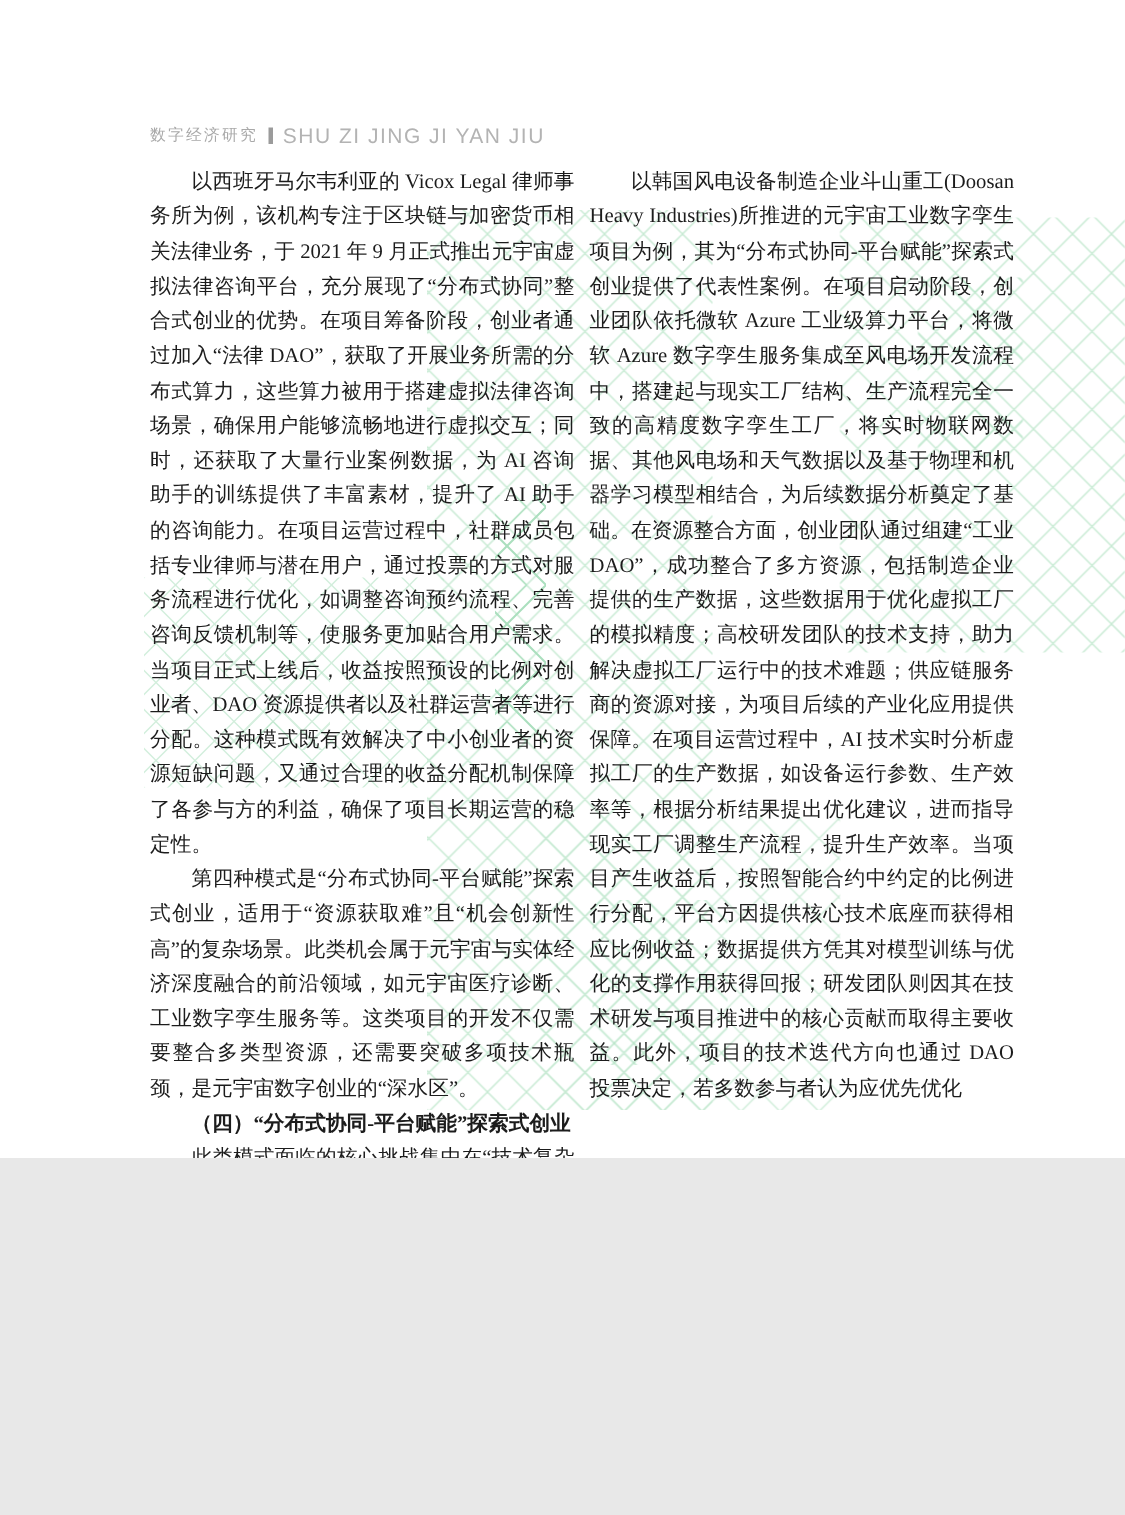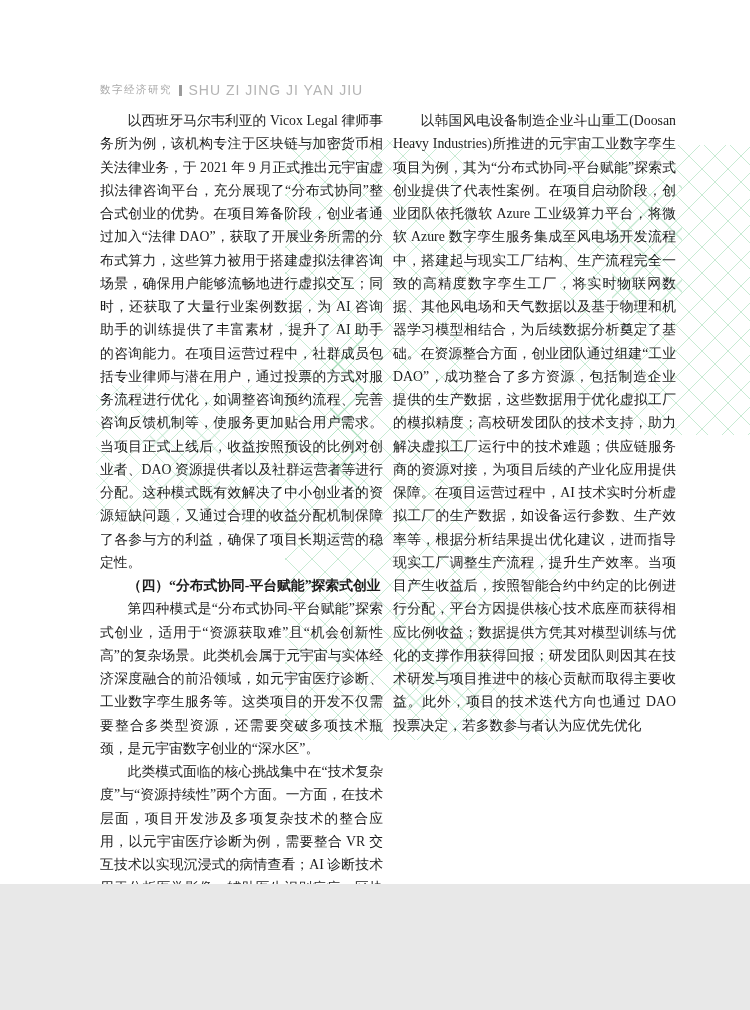--- a/index.html
+++ b/index.html
@@ -1,18 +1,18 @@
 <!DOCTYPE html>
 <html lang="zh"><head>
 <meta charset="utf-8">
 <style>
   html,body{margin:0;padding:0;background:#e8e8e8;}
   .page{
     position:relative;
-    width:750px;height:884px;
+    width:750px;height:772px;
     background:#ffffff;
     margin:0 auto;
     overflow:hidden;
     font-family:"Liberation Serif","DejaVu Serif",serif;
     color:#1c1c1c;
   }
   .watermark{position:absolute;left:0;top:0;width:750px;height:1010px;pointer-events:none;}
   .page-header{
     position:absolute;left:100px;top:82px;width:575px;
     display:flex;align-items:center;gap:7px;
@@ -98,22 +98,22 @@
 
   <header class="page-header">
     <span class="hdr-cn">数字经济研究</span>
     <span class="hdr-bar"></span>
     <span class="hdr-py">SHU ZI JING JI YAN JIU</span>
   </header>
 
   <main class="content">
     <div class="col">
       <p class="indent">以西班牙马尔韦利亚的 Vicox Legal 律师事务所为例，该机构专注于区块链与加密货币相关法律业务，于 2021 年 9 月正式推出元宇宙虚拟法律咨询平台，充分展现了“分布式协同”整合式创业的优势。在项目筹备阶段，创业者通过加入“法律 DAO”，获取了开展业务所需的分布式算力，这些算力被用于搭建虚拟法律咨询场景，确保用户能够流畅地进行虚拟交互；同时，还获取了大量行业案例数据，为 AI 咨询助手的训练提供了丰富素材，提升了 AI 助手的咨询能力。在项目运营过程中，社群成员包括专业律师与潜在用户，通过投票的方式对服务流程进行优化，如调整咨询预约流程、完善咨询反馈机制等，使服务更加贴合用户需求。当项目正式上线后，收益按照预设的比例对创业者、DAO 资源提供者以及社群运营者等进行分配。这种模式既有效解决了中小创业者的资源短缺问题，又通过合理的收益分配机制保障了各参与方的利益，确保了项目长期运营的稳定性。</p>
+      <p class="indent">第四种模式是“分布式协同-平台赋能”探索式创业，适用于“资源获取难”且“机会创新性高”的复杂场景。此类机会属于元宇宙与实体经济深度融合的前沿领域，如元宇宙医疗诊断、工业数字孪生服务等。这类项目的开发不仅需要整合多类型资源，还需要突破多项技术瓶颈，是元宇宙数字创业的“深水区”。</p>
       <p class="indent subheading">（四）“分布式协同-平台赋能”探索式创业</p>
-      <p class="indent">第四种模式是“分布式协同-平台赋能”探索式创业，适用于“资源获取难”且“机会创新性高”的复杂场景。此类机会属于元宇宙与实体经济深度融合的前沿领域，如元宇宙医疗诊断、工业数字孪生服务等。这类项目的开发不仅需要整合多类型资源，还需要突破多项技术瓶颈，是元宇宙数字创业的“深水区”。</p>
       <p class="indent">此类模式面临的核心挑战集中在“技术复杂度”与“资源持续性”两个方面。一方面，在技术层面，项目开发涉及多项复杂技术的整合应用，以元宇宙医疗诊断为例，需要整合 VR 交互技术以实现沉浸式的病情查看；AI 诊断技术用于分析医学影像，辅助医生识别病症；区块链技术对患者病历进行确权与存证，保障病历数据的</p>
     </div>
     <div class="col">
       <p class="indent">以韩国风电设备制造企业斗山重工(Doosan Heavy Industries)所推进的元宇宙工业数字孪生项目为例，其为“分布式协同-平台赋能”探索式创业提供了代表性案例。在项目启动阶段，创业团队依托微软 Azure 工业级算力平台，将微软 Azure 数字孪生服务集成至风电场开发流程中，搭建起与现实工厂结构、生产流程完全一致的高精度数字孪生工厂，将实时物联网数据、其他风电场和天气数据以及基于物理和机器学习模型相结合，为后续数据分析奠定了基础。在资源整合方面，创业团队通过组建“工业 DAO”，成功整合了多方资源，包括制造企业提供的生产数据，这些数据用于优化虚拟工厂的模拟精度；高校研发团队的技术支持，助力解决虚拟工厂运行中的技术难题；供应链服务商的资源对接，为项目后续的产业化应用提供保障。在项目运营过程中，AI 技术实时分析虚拟工厂的生产数据，如设备运行参数、生产效率等，根据分析结果提出优化建议，进而指导现实工厂调整生产流程，提升生产效率。当项目产生收益后，按照智能合约中约定的比例进行分配，平台方因提供核心技术底座而获得相应比例收益；数据提供方凭其对模型训练与优化的支撑作用获得回报；研发团队则因其在技术研发与项目推进中的核心贡献而取得主要收益。此外，项目的技术迭代方向也通过 DAO 投票决定，若多数参与者认为应优先优化</p>
     </div>
   </main>
 
   <footer class="page-footer">
     <span class="pageno">12</span>
     <span class="logo">现代财经</span>

